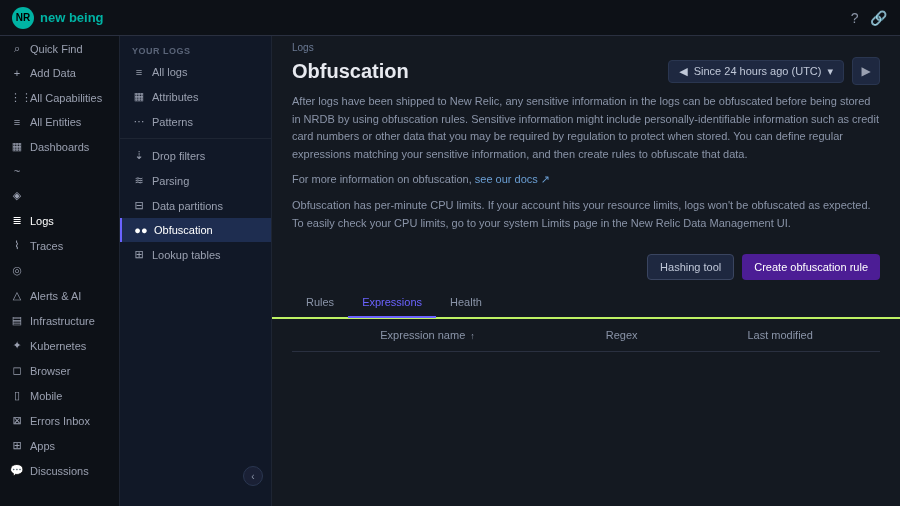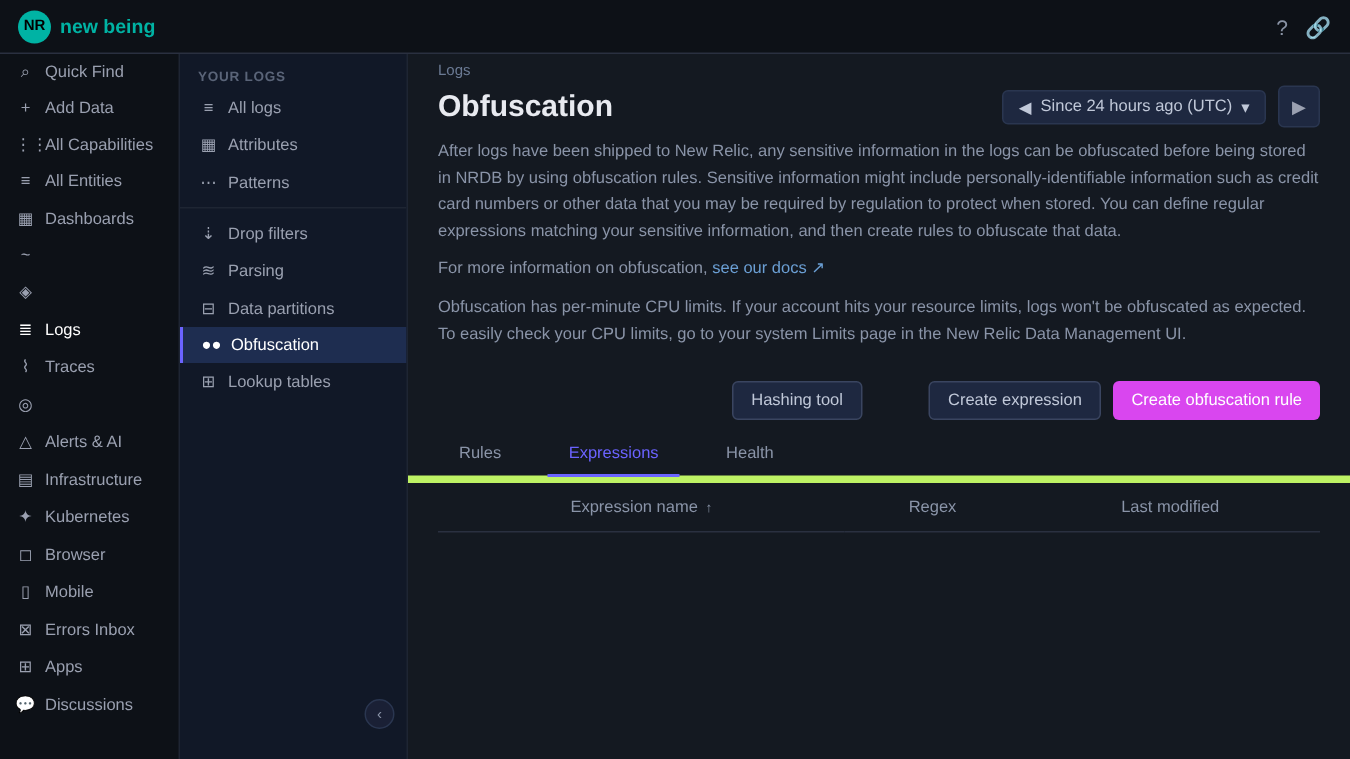--- a/index.html
+++ b/index.html
@@ -201,30 +201,30 @@
       border: none;
       font-weight: 500;
     }
     .btn-secondary {
       background: #1e2840;
       color: #c0c8d8;
       border: 1px solid #3a4560;
       margin-left: 36px;
     }
     .btn-primary {
-      background: #d946ef;
+      background: #4c1d95;
       color: #fff;
     }
 
     
     .tabs {
       display: flex;
-      gap: 17px;
+      gap: 0;
       padding: 0 20px;
-      border-bottom: 5px solid #bef264;
+      border-bottom: 2px solid #bef264;
     }
     .tab {
       padding: 8px 14px;
       font-size: 11px;
       color: #8a94a8;
       cursor: pointer;
       border-bottom: 2px solid transparent;
       margin-bottom: -1px;
     }
     .tab.active {
@@ -441,21 +441,20 @@
         <span>For more information on obfuscation,</span>
         <a href="#">
           <span>see our docs</span><span> ↗</span>
         </a>
       </p>
       <p>Obfuscation has per-minute CPU limits. If your account hits your resource limits, logs won't be obfuscated as expected. To easily check your CPU limits, go to your system Limits page in the New Relic Data Management UI.</p>
     </div>
 
     <div class="action-buttons">
       <button class="btn btn-secondary">Hashing tool</button>
-      <button class="btn btn-secondary">Create expression</button>
       <button class="btn btn-primary">Create obfuscation rule</button>
     </div>
 
     <div class="tabs">
       <div class="tab">
         <span>Rules</span>
       </div>
       <div class="tab active">
         <span>Expressions</span>
       </div>

